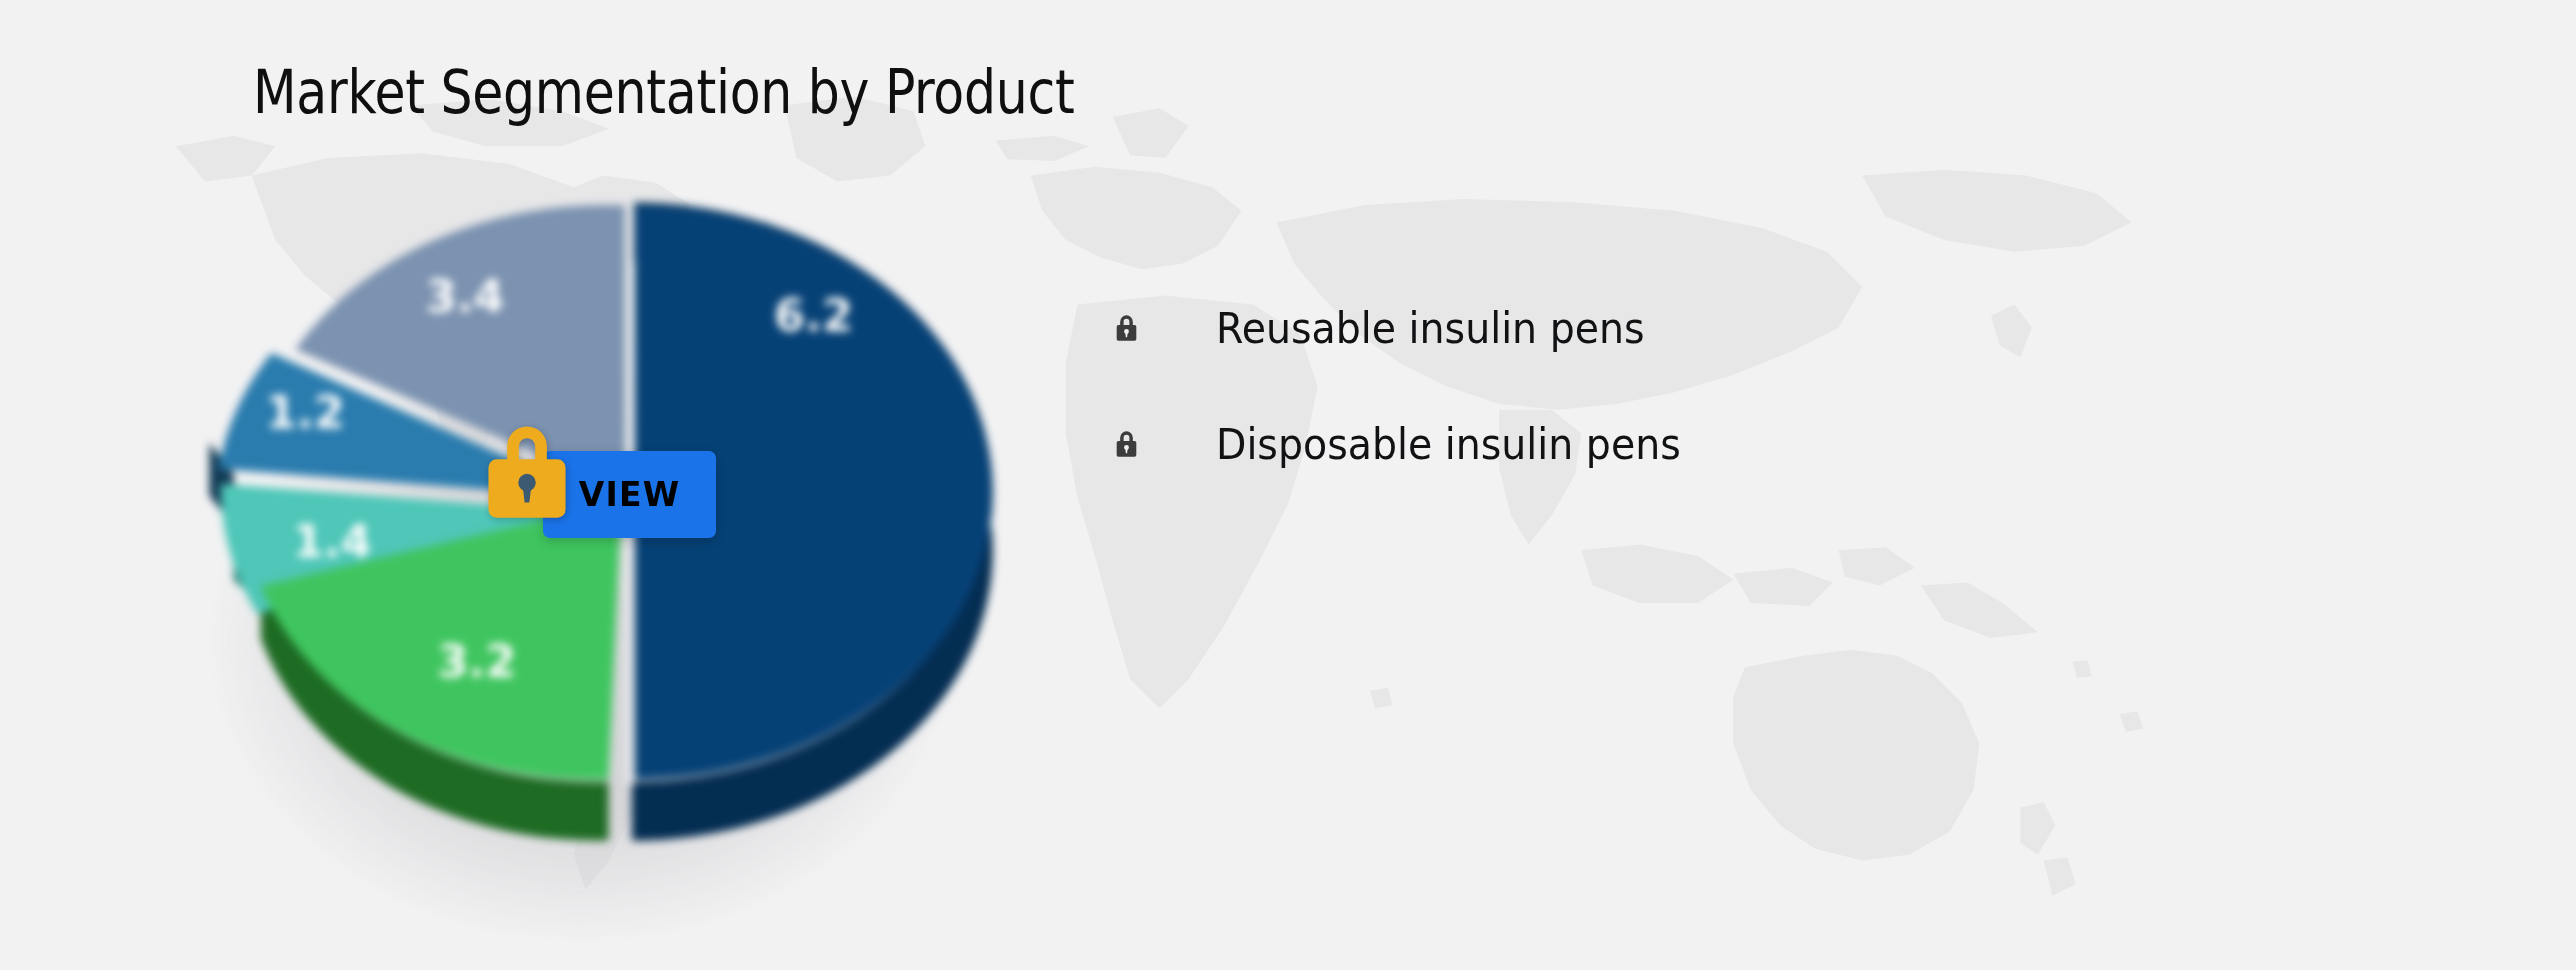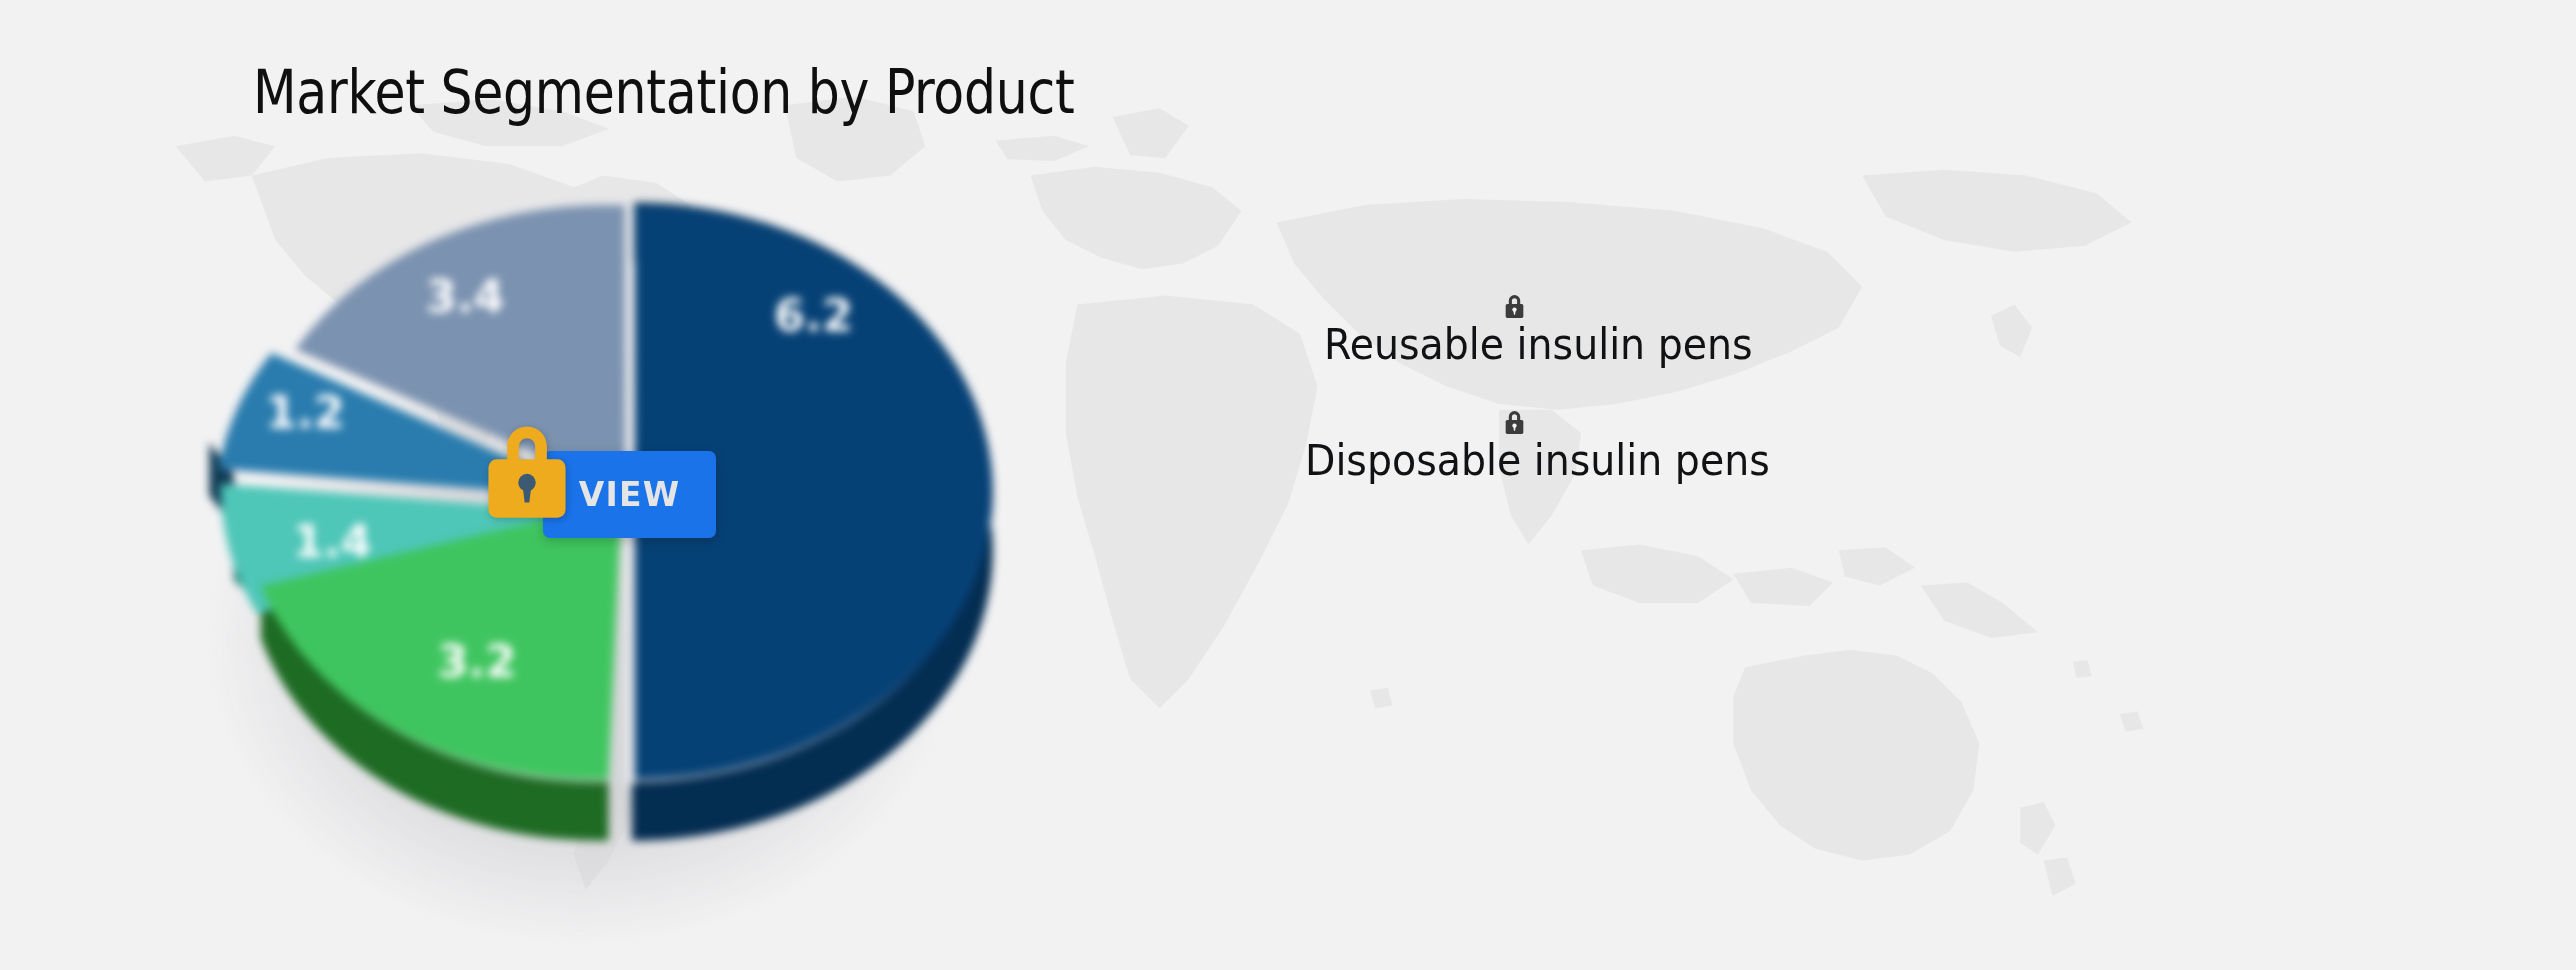--- a/index.html
+++ b/index.html
@@ -72,21 +72,21 @@
     height: 87px;
     background: #1a73e8;
     border-radius: 7px;
     box-shadow: 0 3.5px 10.5px rgba(0,0,0,0.18);
     display: flex;
     align-items: center;
     justify-content: center;
     cursor: pointer;
   }
   #view-button-label {
-    color: #e5e5e5;
+    color: #000000;
     font-size: 33px;
     font-weight: bold;
     letter-spacing: 1.2px;
     font-family: "DejaVu Sans", sans-serif;
   }
   #lock-badge {
     position: absolute;
     left: 0px;
     top: 0px;
     width: 94px;
@@ -99,21 +99,20 @@
     position: absolute;
     left: 1113px;
     top: 293px;
     width: 878px;
   }
   .legend-item {
     display: flex;
     align-items: center;
     height: 70px;
     margin-bottom: 46px;
-    flex-direction: column;
   }
   .legend-lock {
     width: 27px;
     height: 30px;
     flex: 0 0 27px;
     margin-right: 76px;
   }
   .legend-label {
     font-size: 42px;
     color: #111214;

